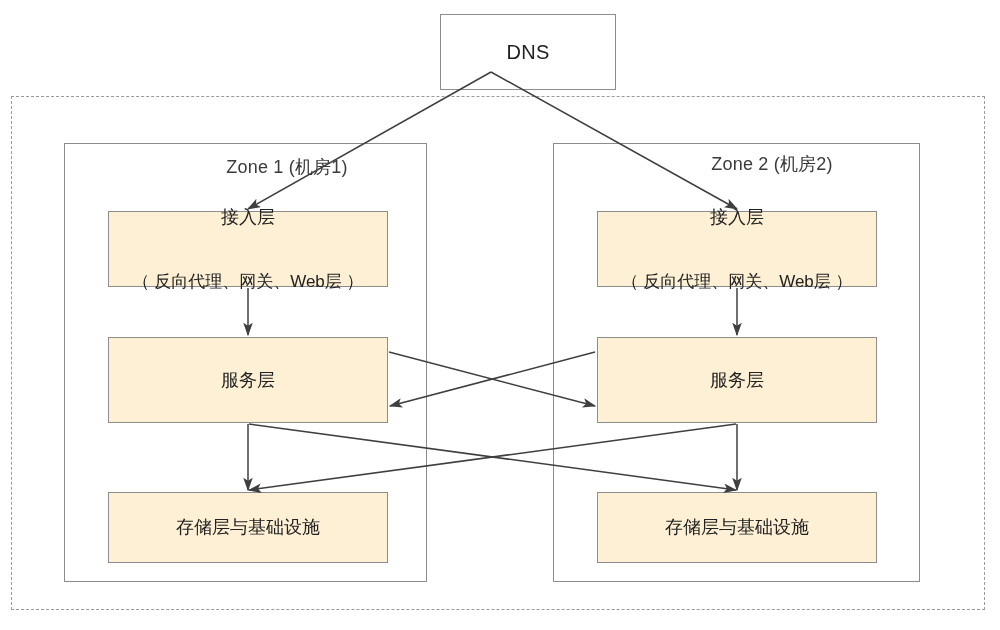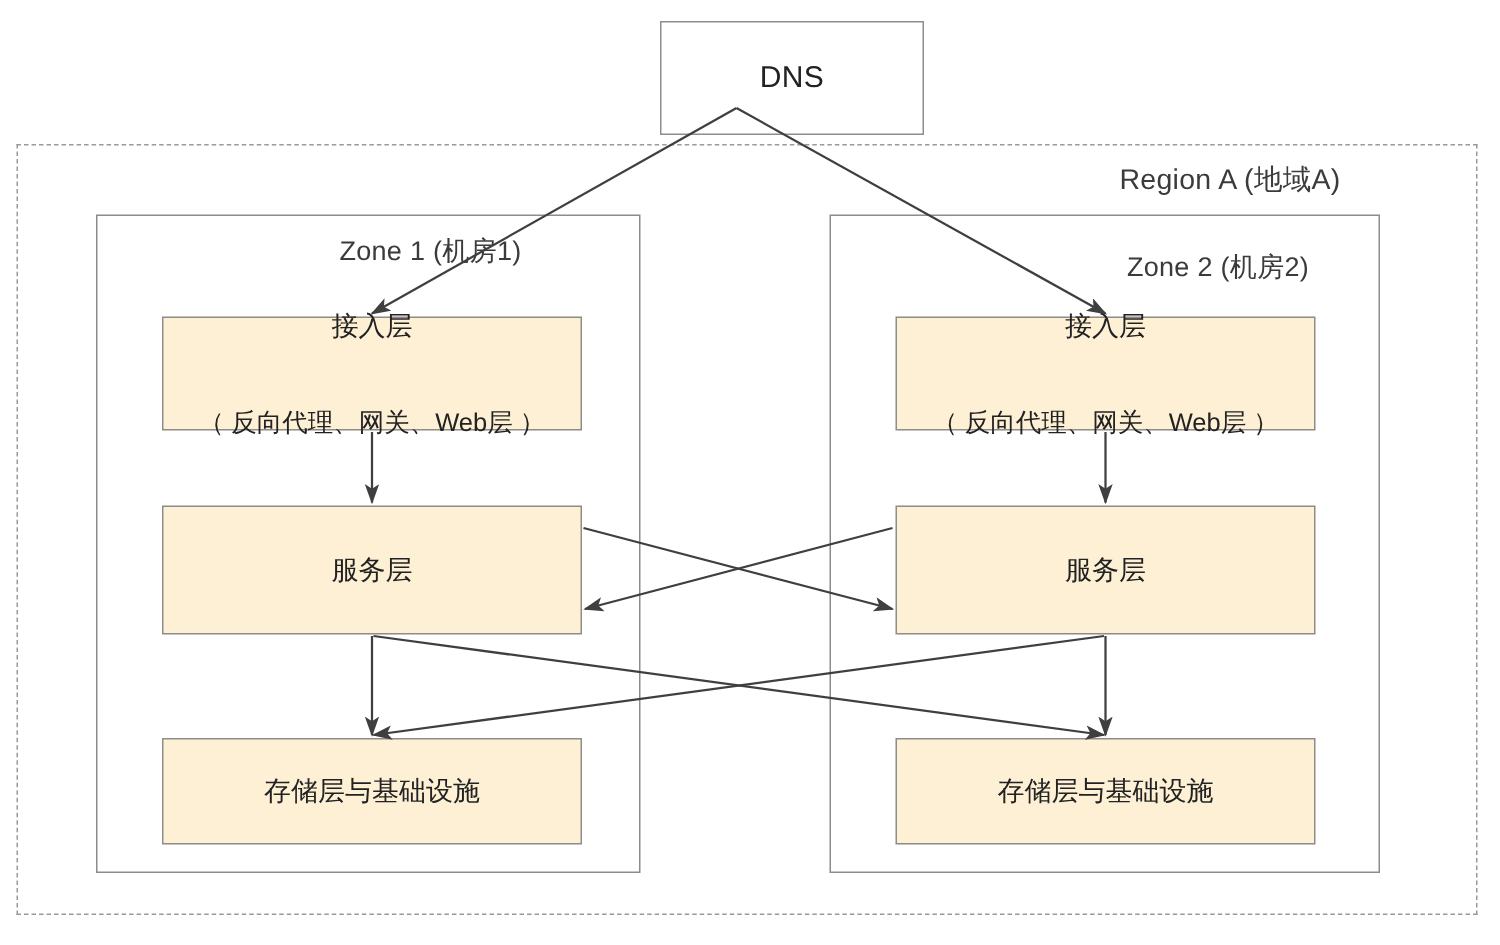--- a/index.html
+++ b/index.html
@@ -86,27 +86,26 @@
     color: #222222;
     letter-spacing: 0.3px;
   }
 </style>
 </head>
 <body>
 
 <div id="canvas">
 
   <div class="region" style="left: 11px; top: 96px; width: 974px; height: 514px;"></div>
-  <div class="region-label" style="left: 820px; top: 107px; transform: translateX(-50%);">Region A (地域A)</div>
 
   <div class="zone" style="left: 64px; top: 143px; width: 363px; height: 439px;"></div>
   <div class="zone-label" style="left: 287px; top: 155px; transform: translateX(-50%);">Zone 1 (机房1)</div>
 
   <div class="zone" style="left: 553px; top: 143px; width: 367px; height: 439px;"></div>
-  <div class="zone-label" style="left: 772px; top: 166px; transform: translateX(-50%); margin-left: 40px;">Zone 2 (机房2)</div>
+  <div class="zone-label" style="left: 772px; top: 152px; transform: translateX(-50%);">Zone 2 (机房2)</div>
 
   <div class="plain-node" style="left: 404px; top: 14px; width: 176px; height: 76px; margin-left: 36px;">DNS</div>
 
   <div class="node" style="left: 108px; top: 211px; width: 280px; height: 76px;">
     <div class="line1">接入层</div>
     <div class="line2">（ 反向代理、网关、Web层 ）</div>
   </div>
   <div class="node" style="left: 108px; top: 337px; width: 280px; height: 86px;">
     <div class="line1">服务层</div>
   </div>

